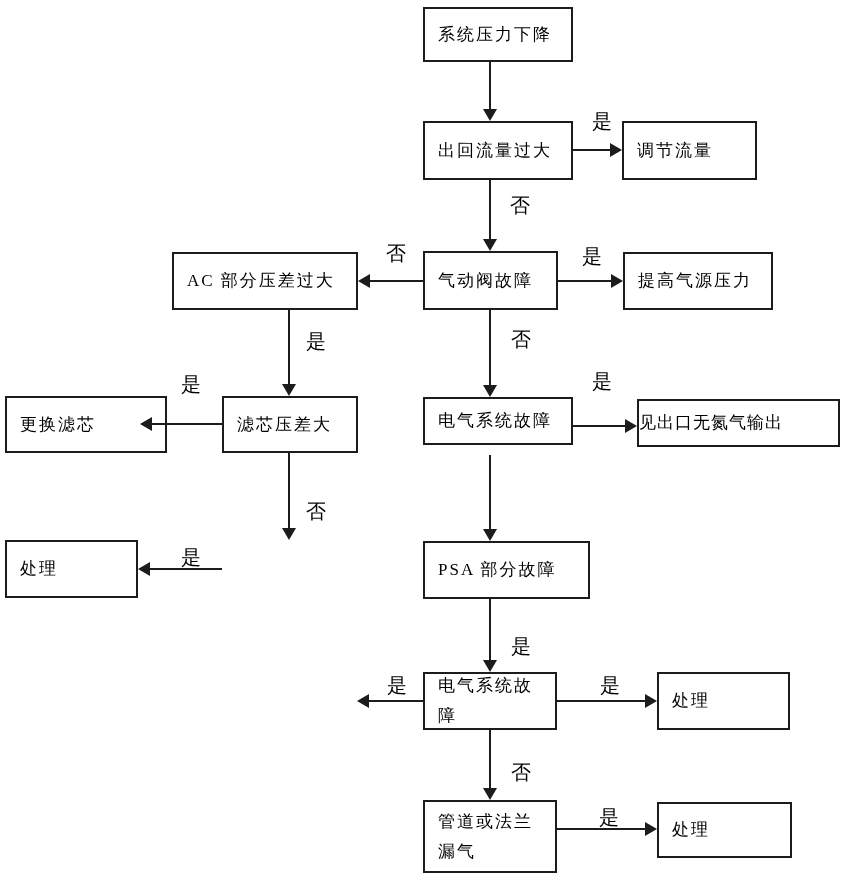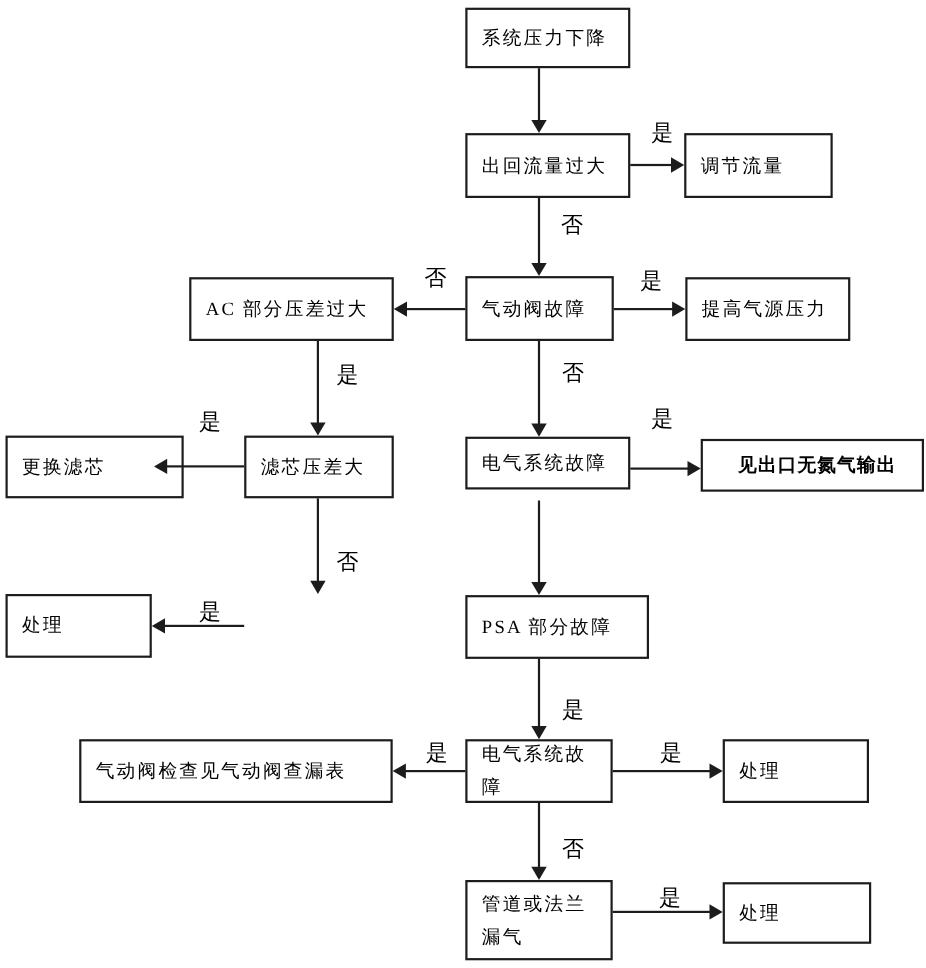--- a/index.html
+++ b/index.html
@@ -9,21 +9,21 @@
     font-family:"Liberation Serif","DejaVu Serif",serif; color:#000;
     overflow:hidden;
   }
   .node {
     position:absolute; box-sizing:border-box;
     border:2px solid var(--line); background:#fff;
     display:flex; align-items:center;
     padding-left:13px; padding-right:4px;
     font-size:17px; letter-spacing:2px; line-height:30px;
   }
-  .node.bold { font-weight:bold; letter-spacing:1px; padding-left:32px; }
+  .node.bold { font-weight:normal; letter-spacing:1px; padding-left:0; }
   .line { position:absolute; background:var(--line); }
   .arrow { position:absolute; width:0; height:0; }
   .arrow.down  { border-left:7px solid transparent; border-right:7px solid transparent; border-top:12px solid var(--line); }
   .arrow.right { border-top:7px solid transparent; border-bottom:7px solid transparent; border-left:12px solid var(--line); }
   .arrow.left  { border-top:7px solid transparent; border-bottom:7px solid transparent; border-right:12px solid var(--line); }
   .edge-label { position:absolute; font-size:20px; line-height:22px; white-space:nowrap; }
 </style>
 </head>
 <body>
 
@@ -34,21 +34,20 @@
     <div class="node" style="left: 423px; top: 251px; width: 135px; height: 59px;">气动阀故障</div>
     <div class="node" style="left: 623px; top: 252px; width: 150px; height: 58px;">提高气源压力</div>
     <div class="node" style="left: 172px; top: 252px; width: 186px; height: 58px;">AC 部分压差过大</div>
     <div class="node" style="left: 222px; top: 396px; width: 136px; height: 57px;">滤芯压差大</div>
     <div class="node" style="left: 5px; top: 396px; width: 162px; height: 57px;">更换滤芯</div>
     <div class="node" style="left: 5px; top: 540px; width: 133px; height: 58px;">处理</div>
     <div class="node" style="left: 423px; top: 397px; width: 150px; height: 48px;">电气系统故障</div>
     <div class="node bold" style="left: 637px; top: 399px; width: 203px; height: 48px;">见出口无氮气输出</div>
     <div class="node" style="left: 423px; top: 541px; width: 167px; height: 58px;">PSA 部分故障</div>
     <div class="node" style="left: 423px; top: 672px; width: 134px; height: 58px;">电气系统故障</div>
-    <div class="node" style="left: 72px; top: 672px; width: 285px; height: 58px;">气动阀检查见气动阀查漏表</div>
     <div class="node" style="left: 657px; top: 672px; width: 133px; height: 58px;">处理</div>
     <div class="node" style="left: 423px; top: 800px; width: 134px; height: 73px;">管道或法兰漏气</div>
     <div class="node" style="left: 657px; top: 802px; width: 135px; height: 56px;">处理</div>
     <div class="line" style="left: 489px; top: 62px; width: 2px; height: 48px;"></div>
     <div class="arrow down" style="left: 483px; top: 109px;"></div>
     <div class="line" style="left: 573px; top: 149px; width: 38px; height: 2px;"></div>
     <div class="arrow right" style="left: 610px; top: 143px;"></div>
     <span class="edge-label" style="left: 592px; top: 110px;">是</span>
     <div class="line" style="left: 489px; top: 180px; width: 2px; height: 60px;"></div>
     <div class="arrow down" style="left: 483px; top: 239px;"></div>

